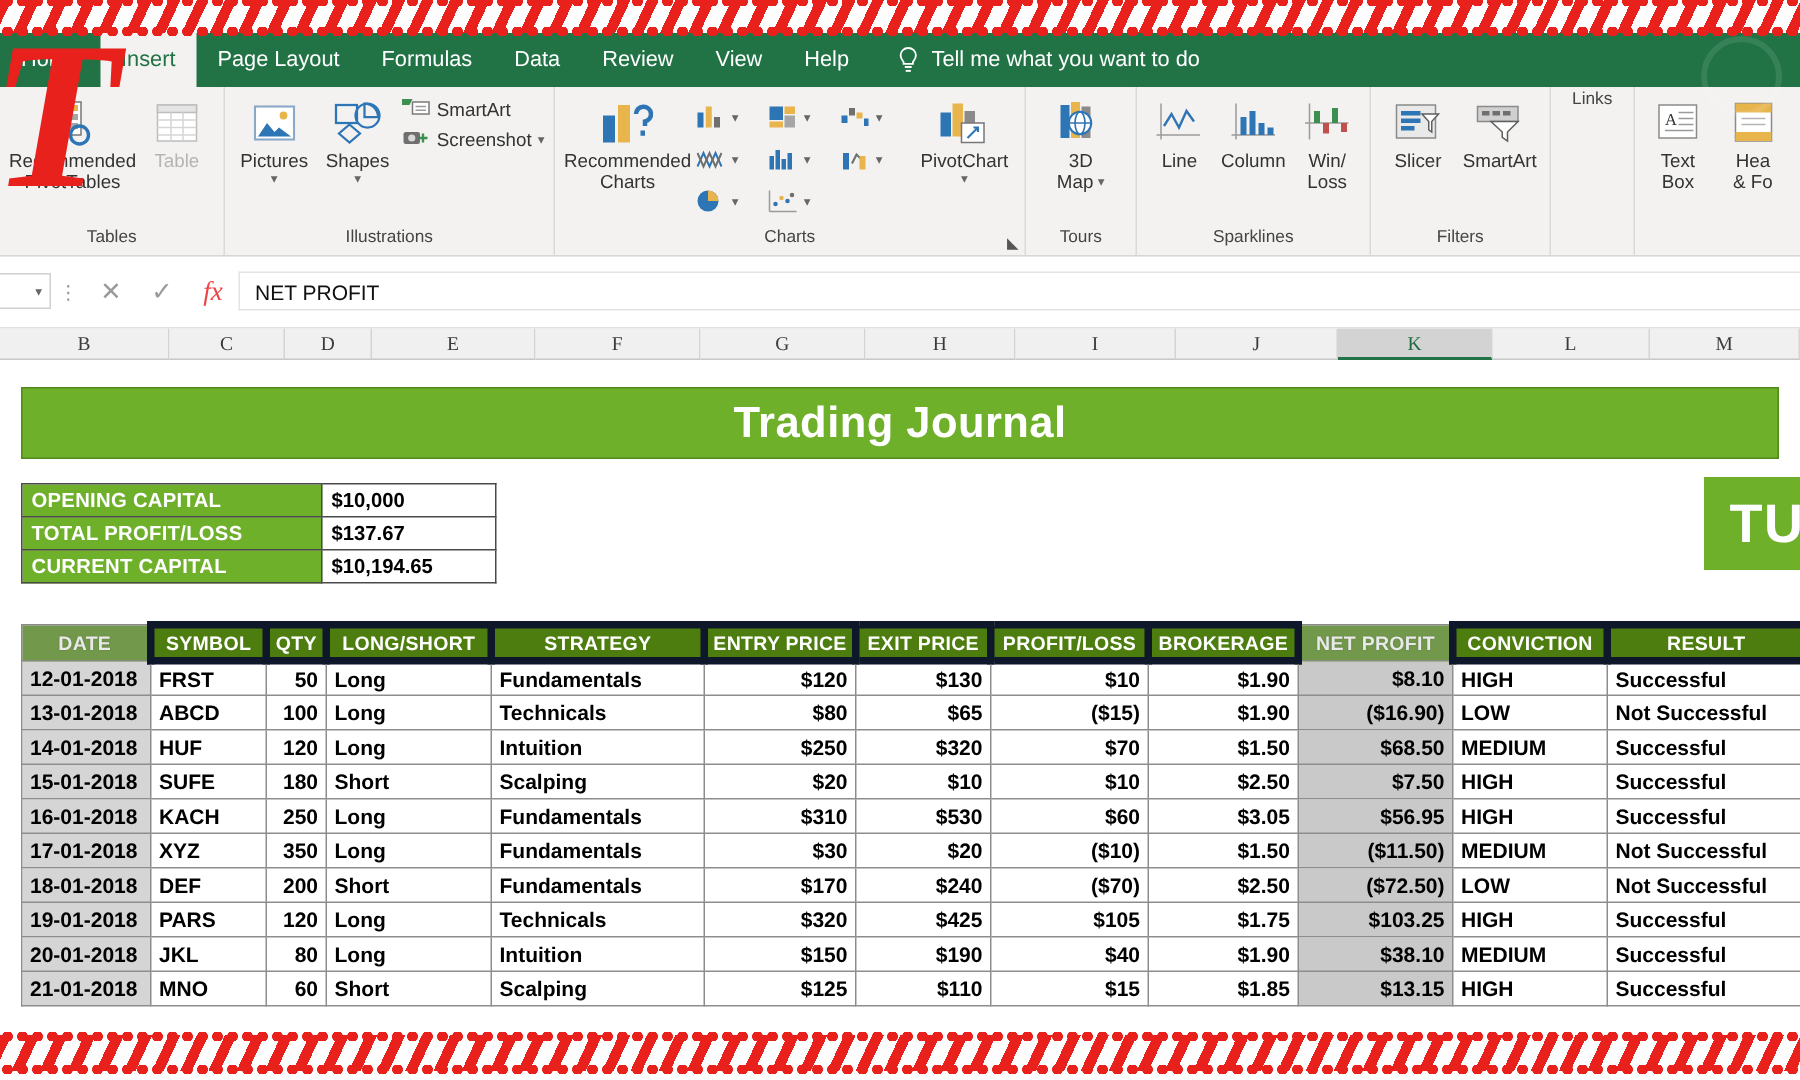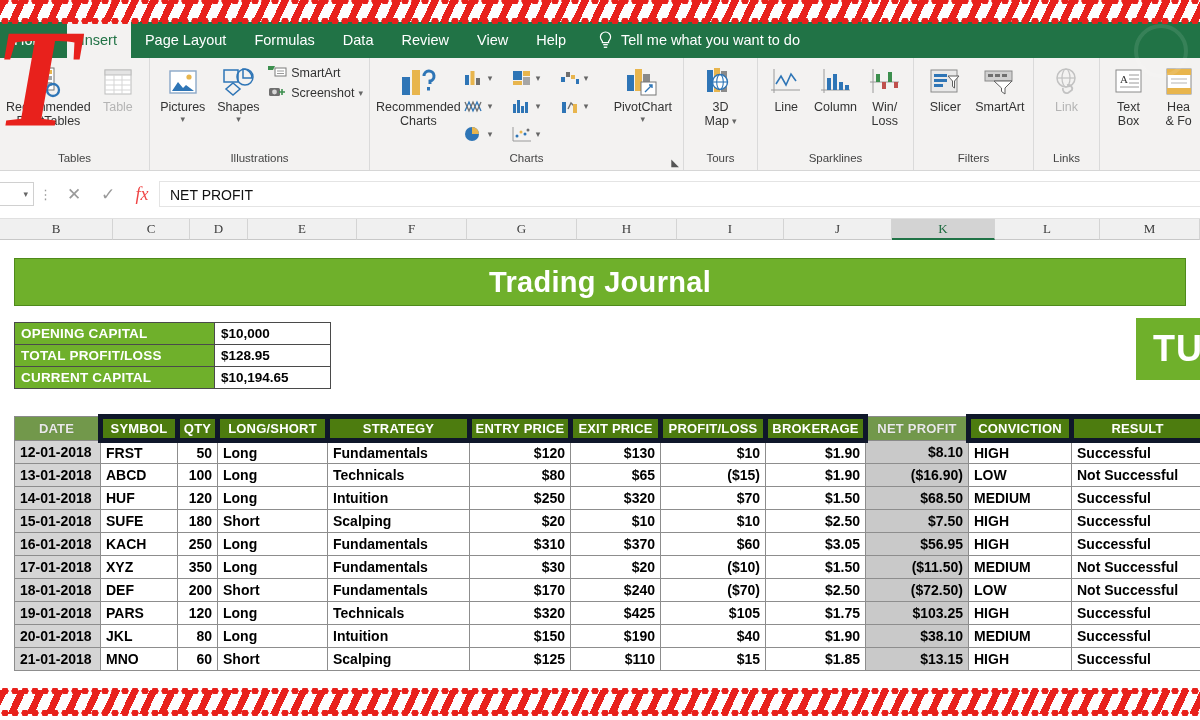--- a/index.html
+++ b/index.html
@@ -686,33 +686,20 @@
                 <path d="M12 15h18l-7 7v6l-3.5-2.5V22z" fill="#fff" stroke="#5f5f5f"></path>
               </svg>
           </span>
           <span>SmartArt</span>
         </div>
       </div>
       <div class="grp-label">Filters</div>
     </div>
 
     <div class="grp" style="width:66px">
-      <div class="grp-items">
-        <div class="bigbtn dis" style="width:54px">
-          <span class="ico">
-            <svg width="36" height="32" viewBox="0 0 36 32">
-                <circle cx="17" cy="12" r="9" fill="none" stroke="#c2c2c2" stroke-width="1.5"></circle>
-                <ellipse cx="17" cy="12" rx="4" ry="9" fill="none" stroke="#c2c2c2" stroke-width="1.2"></ellipse>
-                <line x1="8" y1="12" x2="26" y2="12" stroke="#c2c2c2" stroke-width="1.2"></line>
-                <path d="M14 22a4 4 0 0 0 5 5l4-3a4 4 0 0 0-5-5" fill="none" stroke="#c2c2c2" stroke-width="1.8"></path>
-              </svg>
-          </span>
-          <span>Link</span>
-        </div>
-      </div>
       <div class="grp-label">Links</div>
     </div>
 
     <div class="grp" style="width:110px;border-right:none;">
       <div class="grp-items">
         <div class="bigbtn" style="width:48px">
           <span class="ico">
             <svg width="34" height="32" viewBox="0 0 34 32">
                 <rect x="4" y="4" width="25" height="22" fill="#fff" stroke="#8a8a8a"></rect>
                 <text x="8" y="17" font-family="Liberation Serif, serif" font-size="11" fill="#333">A</text>
@@ -777,21 +764,21 @@
     </div>
 
     <table class="summary">
       <tbody id="summary-body">
           <tr>
             <td class="k">OPENING CAPITAL</td>
             <td class="v">$10,000</td>
           </tr>
           <tr>
             <td class="k">TOTAL PROFIT/LOSS</td>
-            <td class="v">$128.95</td>
+            <td class="v">$137.67</td>
           </tr>
           <tr>
             <td class="k">CURRENT CAPITAL</td>
             <td class="v">$10,194.65</td>
           </tr>
         </tbody>
     </table>
 
     <div class="tu-logo">
       <span>TU</span>
@@ -885,21 +872,21 @@
             <td class="left">HIGH</td>
             <td class="left">Successful</td>
           </tr>
           <tr>
             <td class="date">16-01-2018</td>
             <td class="left">KACH</td>
             <td class="num">250</td>
             <td class="left">Long</td>
             <td class="left">Fundamentals</td>
             <td class="num">$310</td>
-            <td class="num">$370</td>
+            <td class="num">$530</td>
             <td class="num">$60</td>
             <td class="num">$3.05</td>
             <td class="netp">$56.95</td>
             <td class="left">HIGH</td>
             <td class="left">Successful</td>
           </tr>
           <tr>
             <td class="date">17-01-2018</td>
             <td class="left">XYZ</td>
             <td class="num">350</td>

